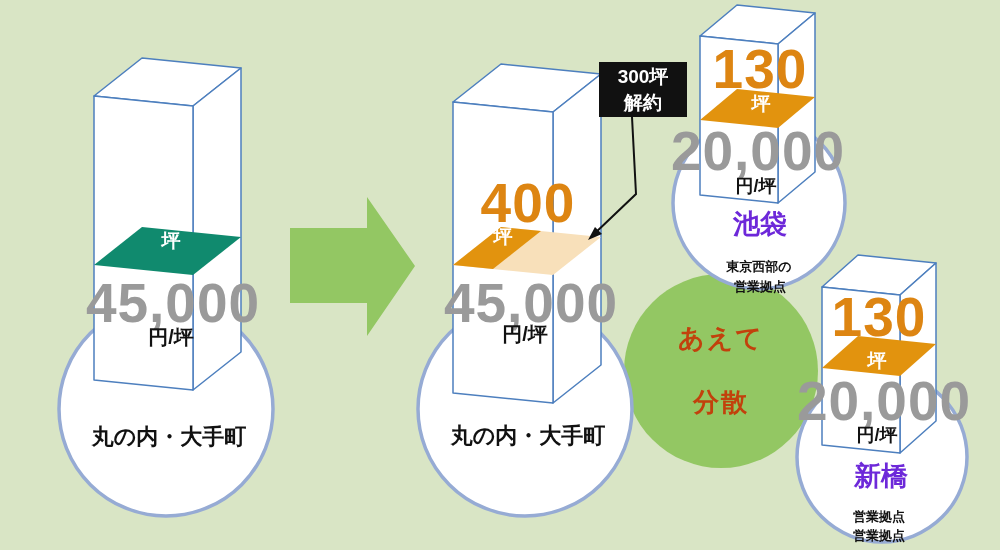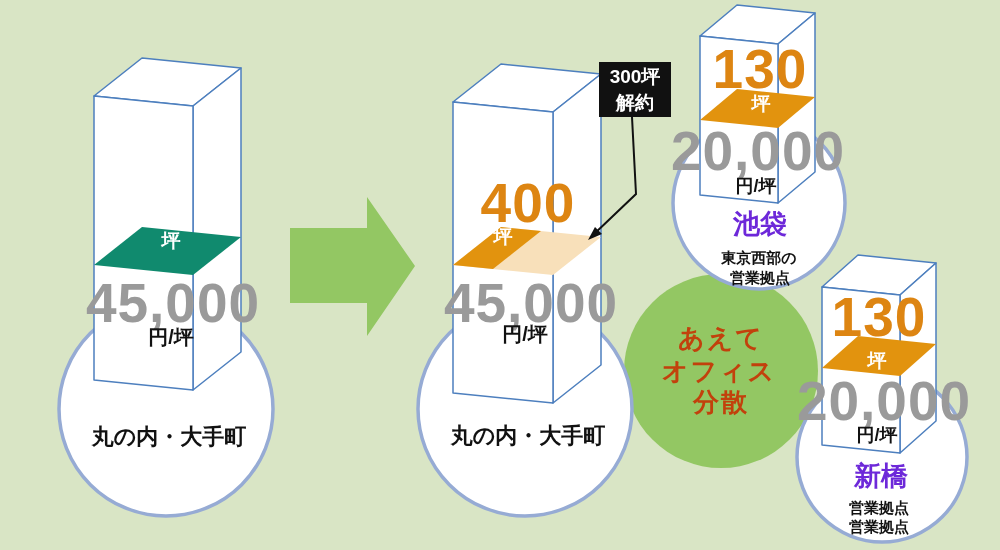--- a/index.html
+++ b/index.html
@@ -20,25 +20,25 @@
     line-height:1;
   }
   .num-big{font-size:55px;letter-spacing:1px;}
   .c-green{color:#0d7c50;}
   .c-orange{color:#dd8512;}
   .c-gray{color:#9a9a9a;}
   .unit-white{font-size:19px;color:#ffffff;}
   .unit-black{font-size:20px;color:#111111;text-align:center;}
   .loc{font-size:27px;color:#6d28d9;letter-spacing:0;}
   .loc-big{font-size:22px;color:#111111;}
-  .desc{font-size:15px;color:#111111;}
+  .desc{font-size:13px;color:#111111;margin-top:9px;}
   .strategy-line{font-size:26px;color:#c2410c;letter-spacing:2px;}
   .callout{
     position:absolute;
-    left:599px;top:62px;width:72px;height:55px;
+    left:599px;top:62px;width:88px;height:55px;
     background:#111111;
     color:#ffffff;
     font-weight:bold;
     font-size:19px;
     line-height:1.35;
     text-align:center;
     display:flex;flex-direction:column;justify-content:center;
   }
 </style>
 </head>
@@ -116,16 +116,15 @@
 
   <div class="txt num-big c-orange" style="left:879px;top:317px;">130</div>
   <div class="txt unit-white" style="left:877px;top:360px;">坪</div>
   <div class="txt num-big c-gray" style="left:884px;top:401px;">20,000</div>
   <div class="txt unit-black" style="left:877px;top:435px;font-size:18px;">円/坪</div>
   <div class="txt loc" style="left:881px;top:476px;">新橋</div>
   <div class="txt desc" style="left:879px;top:507px;">営業拠点</div>
   <div class="txt desc" style="left:879px;top:526px;">営業拠点</div>
 
   <div class="txt strategy-line" style="left:721px;top:338px;">あえて</div>
-  <div class="txt strategy-line" style="left:719px;top:371px;">オフィス</div>
   <div class="txt strategy-line" style="left:721px;top:402px;">分散</div>
 
 </div>
 
 </body></html>

